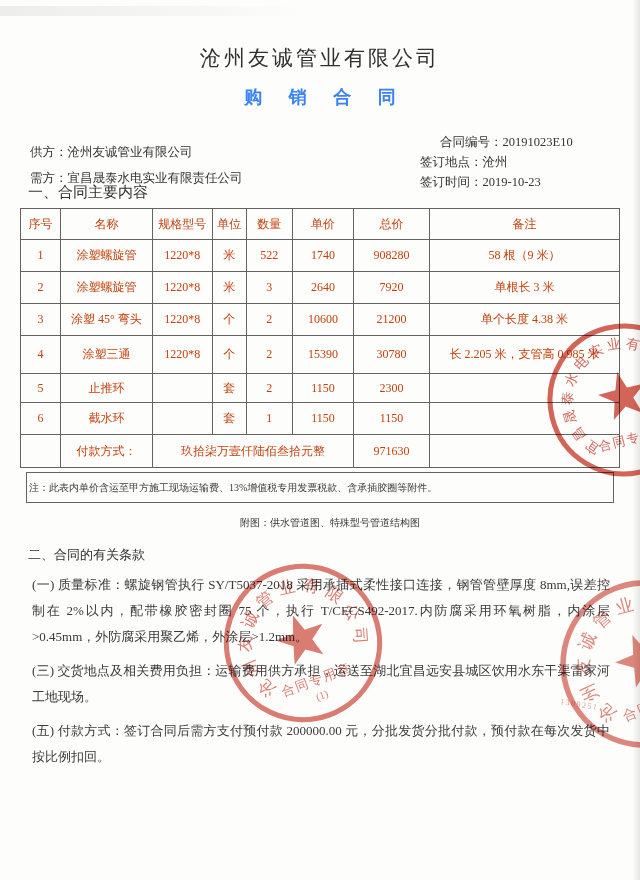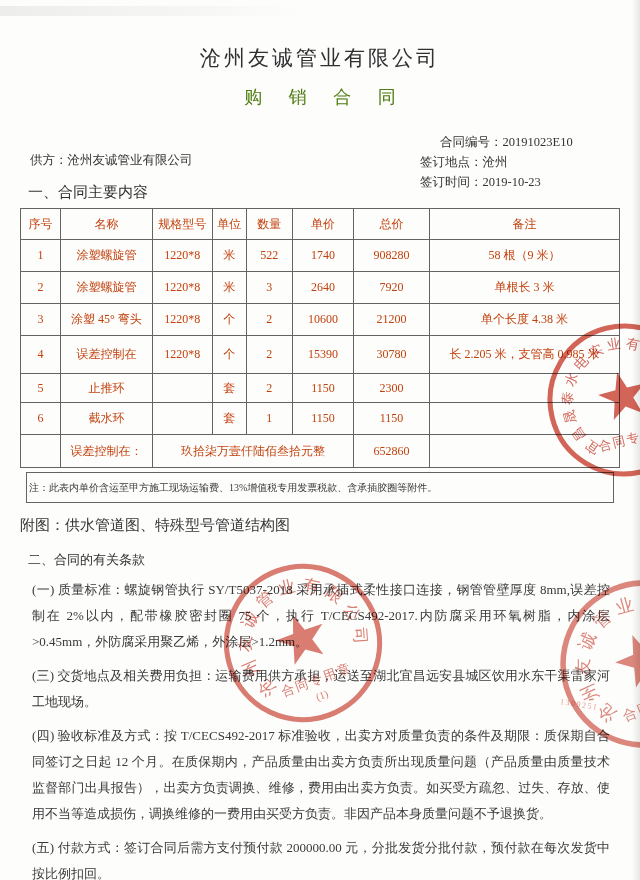--- a/index.html
+++ b/index.html
@@ -14,26 +14,26 @@
   }
   .scan-edge-top{position:absolute;top:6px;left:0;width:300px;height:10px;
     background:linear-gradient(to right,#ededeb,#f7f7f5 70%,transparent);}
   .scan-edge-right{position:absolute;top:0;right:0;width:8px;height:100%;
     background:linear-gradient(to right,rgba(255,255,255,0),#e6e6e3);}
   .company-title{
     margin:44px 0 0 0;text-align:center;font-size:21px;font-weight:400;
     letter-spacing:3px;color:#303030;
   }
   .doc-title{
-    margin:13px 0 0 0;text-align:center;font-size:18px;font-weight:400;
-    letter-spacing:11px;text-indent:11px;color:#4d7c0f;
+    margin:13px 0 0 0;text-align:center;font-size:18px;font-weight:700;
+    letter-spacing:11px;text-indent:11px;color:#3b82f6;
   }
   .meta{position:relative;margin:14px 28px 0 28px;height:56px;font-size:12.5px;}
   .meta-line{position:absolute;white-space:nowrap;}
-  .supplier-line{left:2px;top:16px;}
+  .supplier-line{left:2px;top:8px;}
   .buyer-line{left:2px;top:34px;}
   .m-right-1{left:392px;top:-2px;margin-left:20px;}
   .m-right-2{left:392px;top:18px;text-align:right;}
   .m-right-3{left:392px;top:38px;}
   .sec-title{margin:4px 0 0 28px;font-size:15px;color:#303030;}
   table.items{
     width:600px;margin:6px auto 0 auto;border-collapse:collapse;table-layout:fixed;
     font-size:12px;color:#c2410c;
   }
   table.items th,table.items td{
@@ -42,21 +42,21 @@
   }
   tr.h-row{height:31px;}
   tr.r-std{height:32px;}
   tr.r-4{height:38px;}
   tr.r-5{height:29px;}
   tr.t-row{height:33px;}
   .note-box{
     width:582px;margin:4px auto 0 auto;border:1px solid #636363;
     font-size:10px;padding:7px 2px;line-height:1.5;color:#3a3a3a;
   }
-  .attachment{margin:13px 0 0 20px;font-size:15px;}
+  .attachment{margin:13px 0 0 20px;font-size:10px;text-align:center;}
   .sec2-title{margin:16px 4px 0 28px;font-size:13px;color:#303030;}
   .clauses{margin:7px 22px 0 24px;}
   .clause{margin:8px;font-size:13px;line-height:26px;text-align:justify;color:#3a3a3a;}
   .stamp{position:absolute;mix-blend-mode:multiply;pointer-events:none;}
   .stamp-buyer{left:540px;top:316px;width:168px;height:168px;opacity:.85;transform:rotate(-14deg);}
   .stamp-supplier-main{left:216px;top:556px;width:174px;height:174px;opacity:.72;transform:rotate(-20deg);}
   .stamp-supplier-edge{left:552px;top:572px;width:184px;height:184px;opacity:.66;transform:rotate(-22deg);}
   .stamp-digits{
     position:absolute;left:560px;top:700px;font-size:8px;letter-spacing:1.5px;
     color:rgba(205,74,59,.55);transform:rotate(9deg);mix-blend-mode:multiply;
@@ -68,20 +68,21 @@
 <div class="page">
 
   <div class="scan-edge-top"></div>
   <div class="scan-edge-right"></div>
 
   <h1 class="company-title">沧州友诚管业有限公司</h1>
   <h2 class="doc-title">购 销 合 同</h2>
 
   <div class="meta">
     <p class="meta-line supplier-line"><span>供方：</span><span>沧州友诚管业有限公司</span></p>
+    <p class="meta-line buyer-line"><span>需方：</span><span>宜昌晟泰水电实业有限责任公司</span></p>
     <p class="meta-line m-right-1"><span>合同编号：</span><span>20191023E10</span></p>
     <p class="meta-line m-right-2"><span>签订地点：</span><span>沧州</span></p>
     <p class="meta-line m-right-3"><span>签订时间：</span><span>2019-10-23</span></p>
   </div>
 
   <div class="sec-title">一、合同主要内容</div>
 
   <table class="items">
     <colgroup>
       <col style="width:6.7%">
@@ -131,21 +132,21 @@
         <td>涂塑 45° 弯头</td>
         <td>1220*8</td>
         <td>个</td>
         <td>2</td>
         <td>10600</td>
         <td>21200</td>
         <td>单个长度 4.38 米</td>
       </tr>
       <tr class="r-4">
         <td>4</td>
-        <td>误差控制在</td>
+        <td>涂塑三通</td>
         <td>1220*8</td>
         <td>个</td>
         <td>2</td>
         <td>15390</td>
         <td>30780</td>
         <td>长 2.205 米，支管高 0.985 米</td>
       </tr>
       <tr class="r-5">
         <td>5</td>
         <td>止推环</td>
@@ -161,38 +162,37 @@
         <td>截水环</td>
         <td></td>
         <td>套</td>
         <td>1</td>
         <td>1150</td>
         <td>1150</td>
         <td></td>
       </tr>
       <tr class="t-row">
         <td></td>
-        <td>误差控制在：</td>
+        <td>付款方式：</td>
         <td colspan="4">玖拾柒万壹仟陆佰叁拾元整</td>
-        <td>652860</td>
+        <td>971630</td>
         <td></td>
       </tr>
     </tbody>
   </table>
 
   <div class="note-box">注：此表内单价含运至甲方施工现场运输费、13%增值税专用发票税款、含承插胶圈等附件。</div>
 
   <p class="attachment">附图：供水管道图、特殊型号管道结构图</p>
 
   <div class="sec2-title">二、合同的有关条款</div>
 
   <div class="clauses">
     <p class="clause">(一) 质量标准：螺旋钢管执行 SY/T5037-2018 采用承插式柔性接口连接，钢管管壁厚度 8mm,误差控制在 2%以内，配带橡胶密封圈 75 个，执行 T/CECS492-2017.内防腐采用环氧树脂，内涂层&gt;0.45mm，外防腐采用聚乙烯，外涂层&gt;1.2mm。</p>
     <p class="clause">(三) 交货地点及相关费用负担：运输费用供方承担，运送至湖北宜昌远安县城区饮用水东干渠雷家河工地现场。</p>
-    <p class="clause">(四) 验收标准及方式：按 T/CECS492-2017 标准验收，出卖方对质量负责的条件及期限：质保期自合同签订之日起 12 个月。在质保期内，产品质量由出卖方负责所出现质量问题（产品质量由质量技术监督部门出具报告），出卖方负责调换、维修，费用由出卖方负责。如买受方疏忽、过失、存放、使用不当等造成损伤，调换维修的一费用由买受方负责。非因产品本身质量问题不予退换货。</p>
     <p class="clause">(五) 付款方式：签订合同后需方支付预付款 200000.00 元，分批发货分批付款，预付款在每次发货中按比例扣回。</p>
 
   </div>
 
   <svg class="stamp stamp-buyer" viewBox="0 0 200 200">
     <defs>
       <path id="arc-a" d="M 60.1,147.5 A 62,62 0 0 1 139.9,52.5 A 62,62 0 0 1 60.1,147.5"></path>
     </defs>
     <circle cx="100" cy="100" r="88" fill="none" stroke="#cd4a3b" stroke-width="6"></circle>
     <polygon fill="#cd4a3b" transform="translate(100,96)" points="0,-30 7.1,-9.7 28.5,-9.3 11.4,3.7 17.6,24.3 0,12 -17.6,24.3 -11.4,3.7 -28.5,-9.3 -7.1,-9.7"></polygon>

